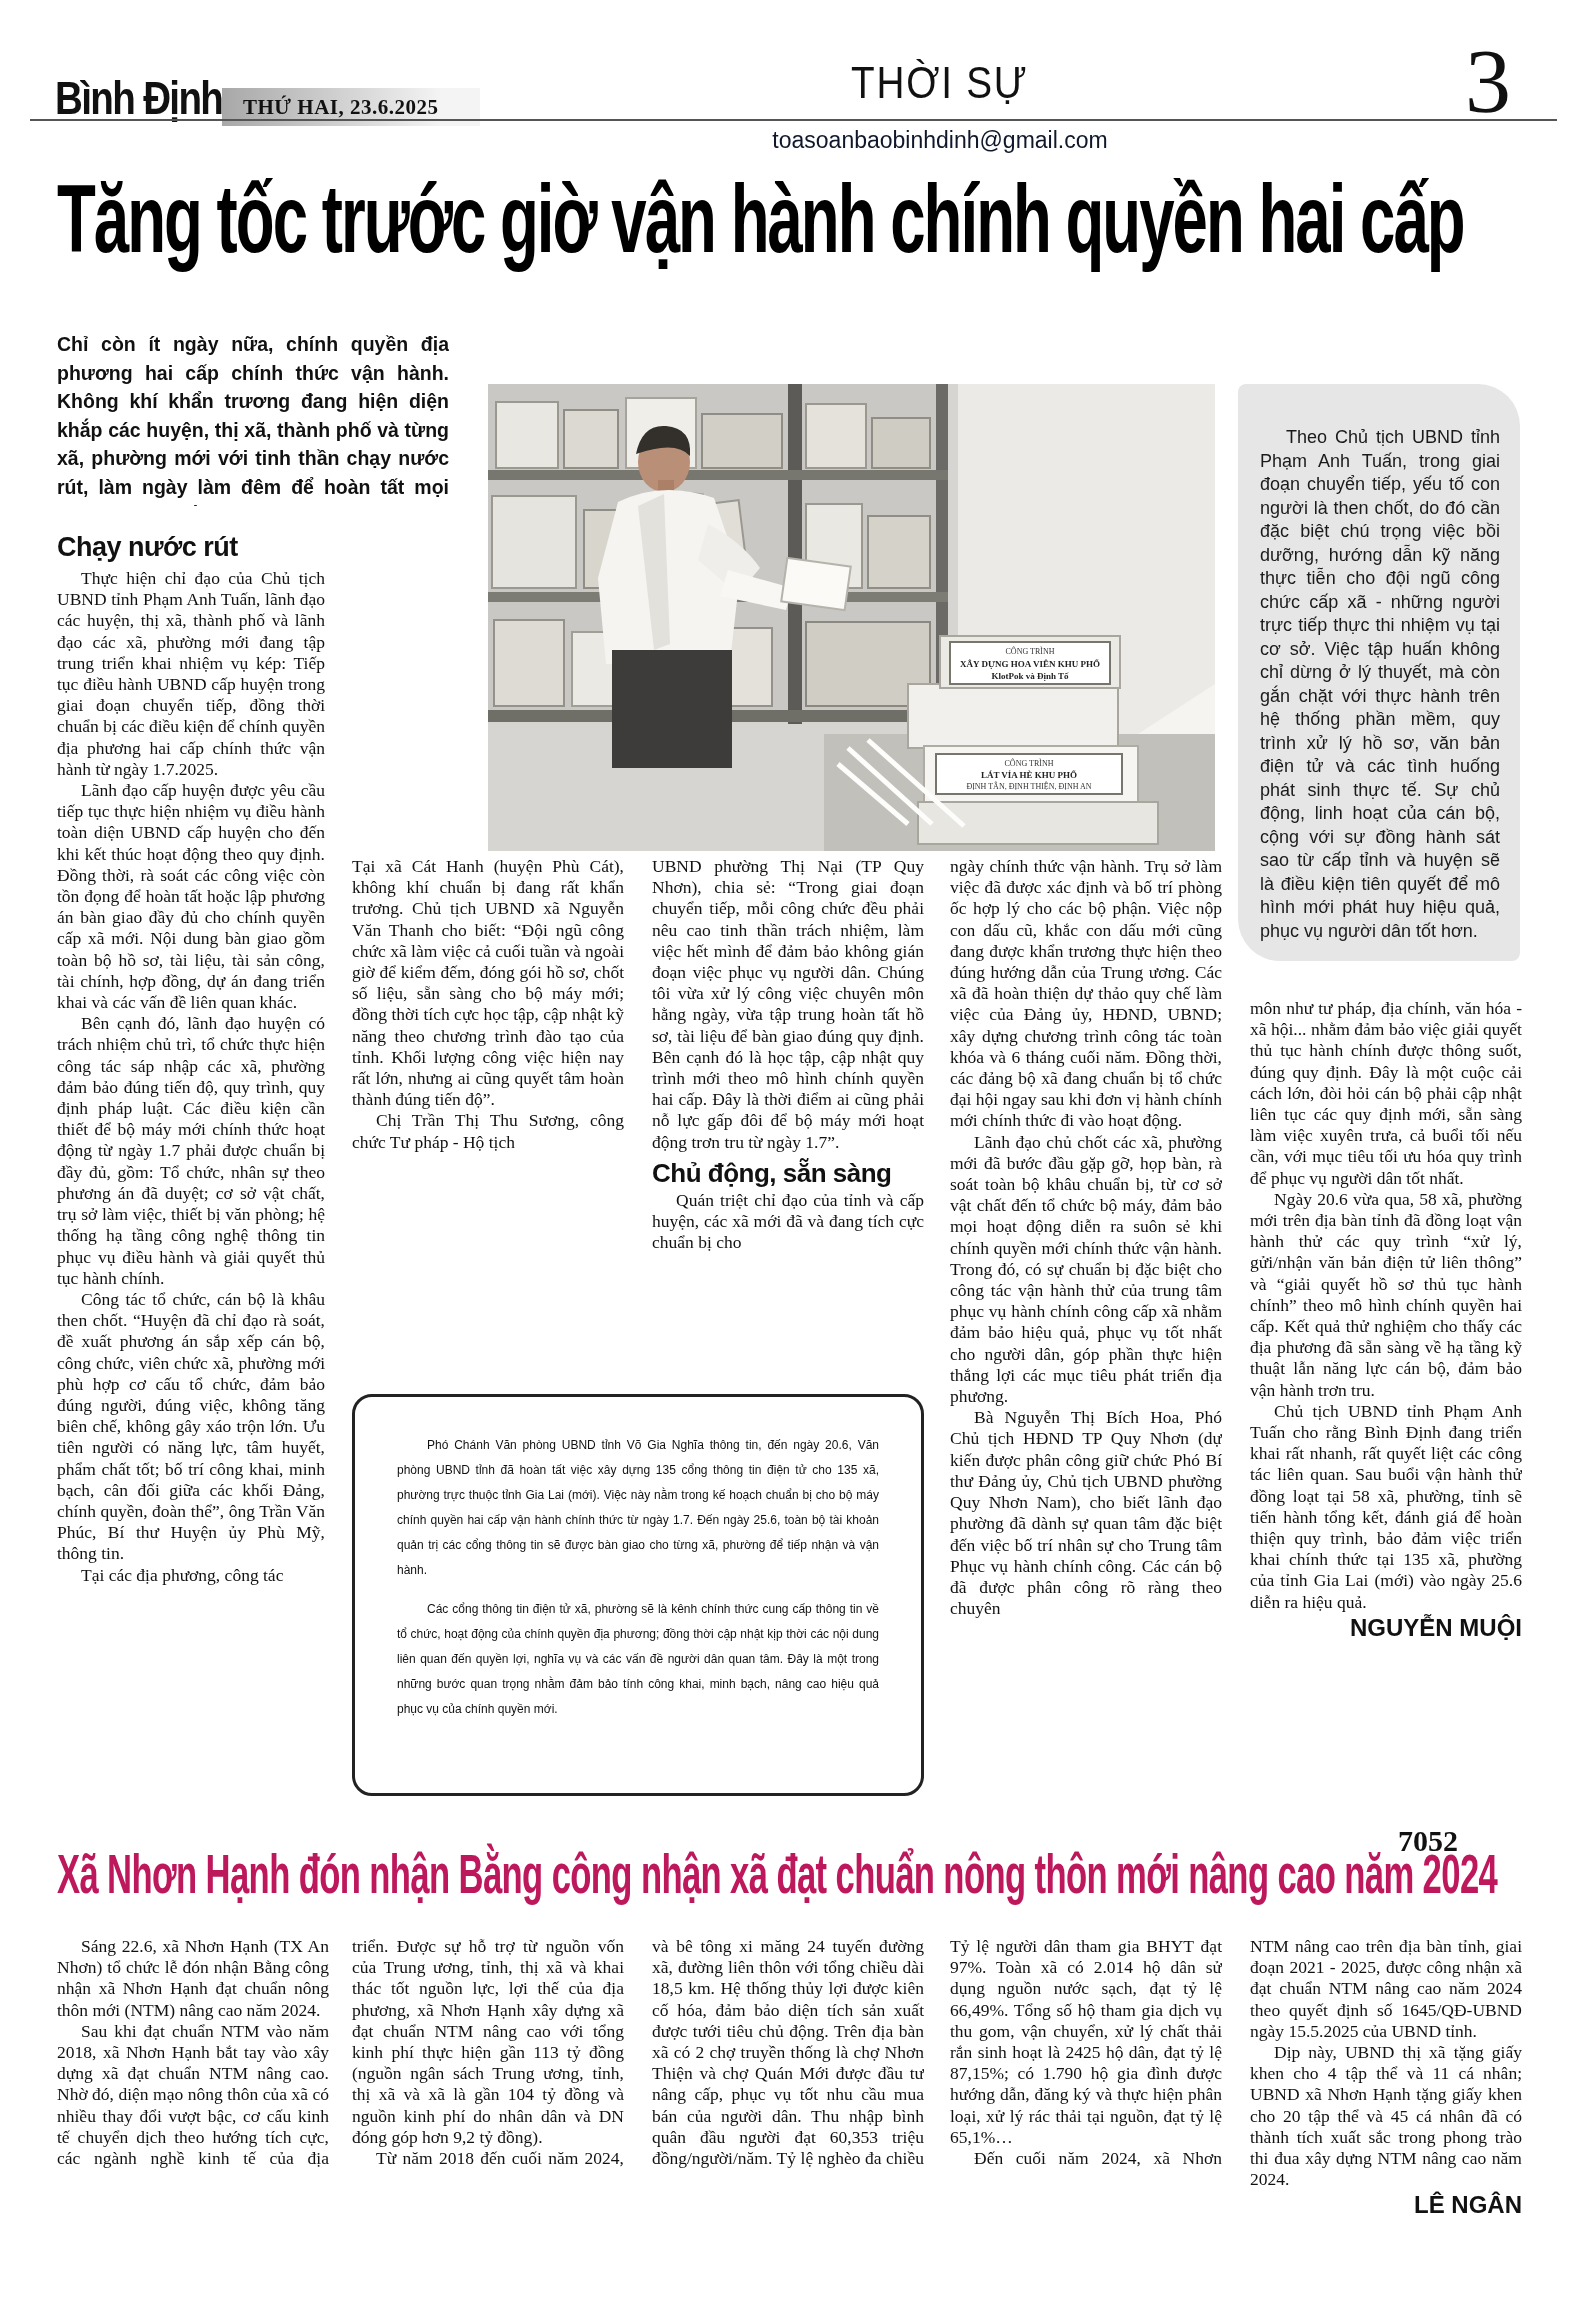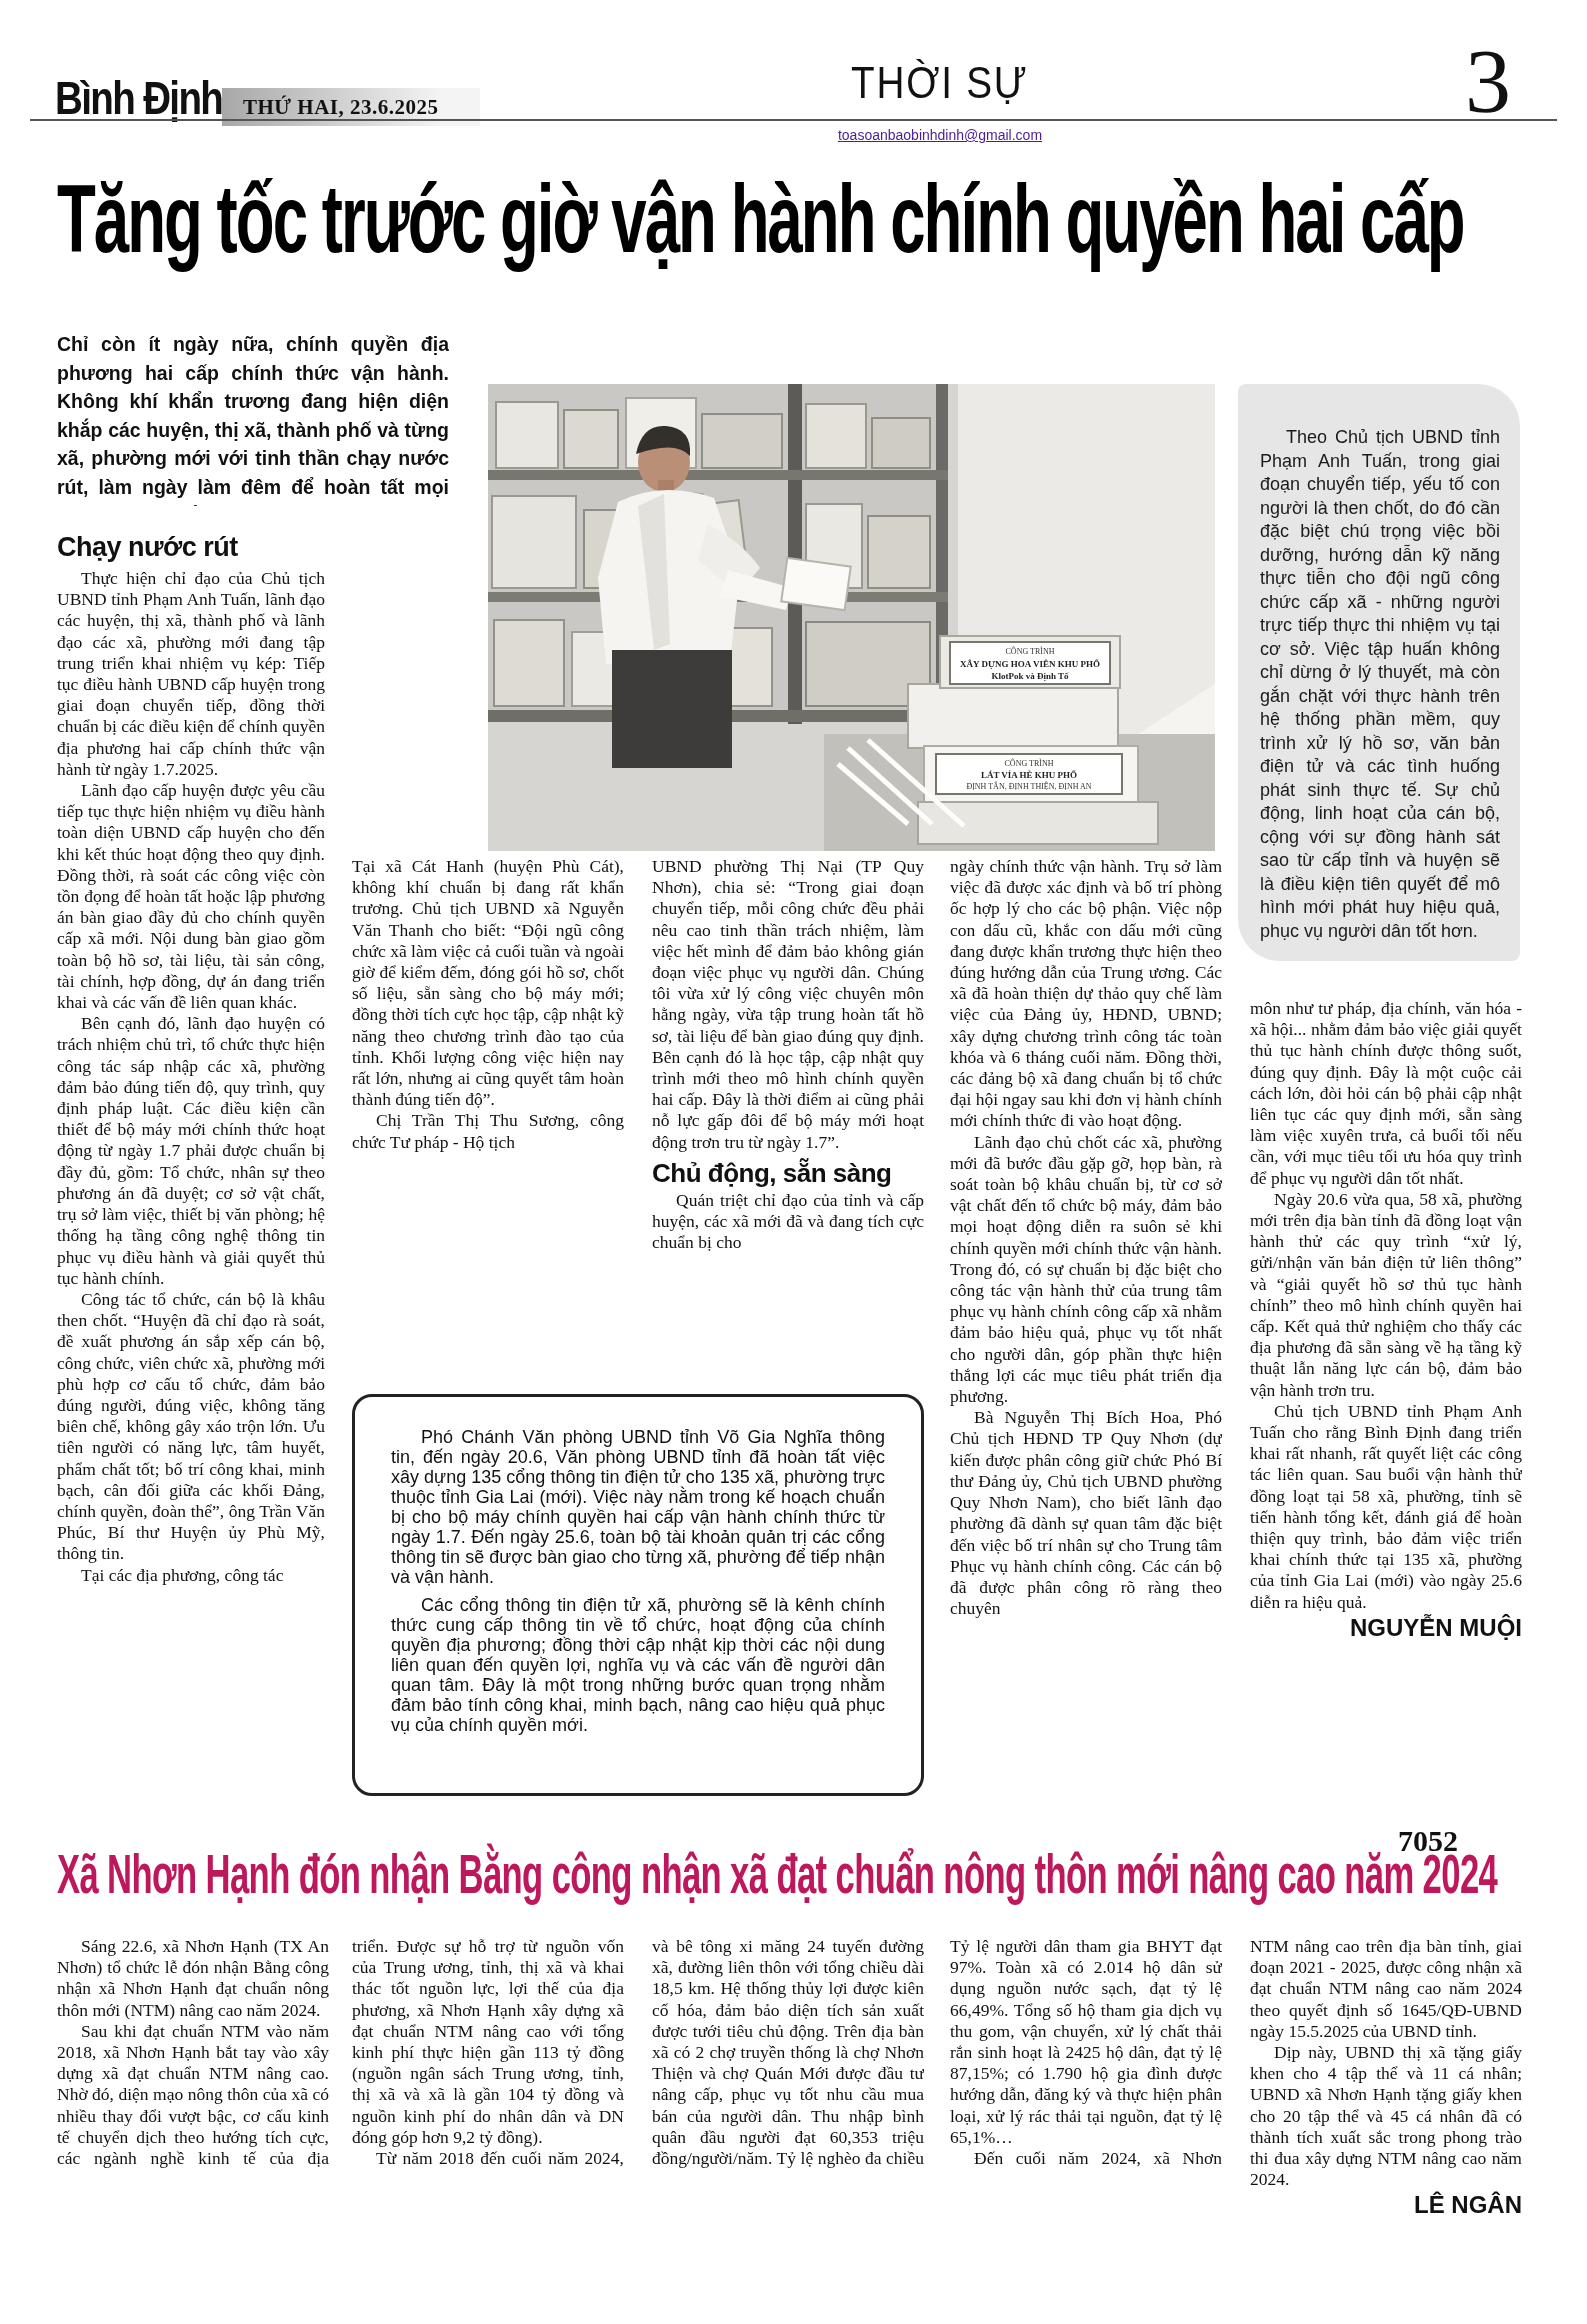--- a/index.html
+++ b/index.html
@@ -12,21 +12,21 @@
   
   .masthead{left:55px;top:70px;font-weight:900;font-size:47px;letter-spacing:-2px;}
   .masthead .condense{transform:scaleX(0.82);}
   .datebox{left:222px;top:88px;width:258px;height:38px;background:linear-gradient(90deg,#a8a8a8,#f4f4f4 85%);
            display:flex;align-items:center;padding-left:21px;box-sizing:border-box;
            font-weight:bold;font-size:21px;letter-spacing:0.5px;}
   .section-title{left:640px;top:58px;width:600px;text-align:center;font-size:44px;letter-spacing:2px;font-weight:400;}
   .section-title .condense{transform:scaleX(0.88);transform-origin:50% 50%;}
   .pagenum{left:1438px;top:28px;width:100px;text-align:center;font-size:92px;font-weight:400;}
   .head-rule{left:30px;top:119px;width:1527px;height:0;border-top:2px solid #555;}
-  .email{left:640px;top:127px;width:600px;text-align:center;font-size:14px;color:#4c1d95;text-decoration:underline;}
+  .email{left:640px;top:127px;width:600px;text-align:center;font-size:23px;color:#0f172a;}
   
   .a1-headline{left:57px;top:168px;width:1473px;font-weight:900;font-size:97px;letter-spacing:-3px;line-height:1.05;color:#000;}
   .a1-headline .condense{transform:scaleX(0.655);}
   .lead{left:57px;top:330px;width:392px;height:176px;overflow:hidden;font-weight:bold;font-size:19.5px;
         line-height:28.5px;text-align:justify;}
   .colhead{font-weight:bold;font-size:27px;letter-spacing:-0.5px;}
   .h-chaynuocrut{left:57px;top:532px;width:268px;}
   .newscol{text-align:justify;font-size:17.5px;line-height:21.2px;overflow:hidden;}
   .newscol p{margin:0;text-indent:24px;}
   .newscol.cont > div:first-child p:first-child,
@@ -41,21 +41,21 @@
   
   .caption{left:352px;top:602px;width:116px;font-weight:bold;font-size:18.5px;line-height:25.5px;}
   .caption .credit{font-weight:normal;}
   
   .quotebox{left:1238px;top:384px;width:282px;height:577px;background:#e6e6e6;
             border-radius:8px 42px 8px 42px;box-sizing:border-box;padding:42px 20px 8px 22px;overflow:hidden;}
   .quotebox .qt{font-size:18px;line-height:23.5px;text-align:justify;text-indent:26px;color:#1a1a1a;}
   
   .inset{left:352px;top:1394px;width:572px;height:402px;border:3px solid #222;border-radius:20px;
          box-sizing:border-box;padding:22px 28px;overflow:hidden;}
-  .inset p{margin:8px;text-indent:30px;font-size:18px;line-height:20px;text-align:justify;}
+  .inset p{margin:14px;text-indent:30px;font-size:12px;line-height:25px;text-align:justify;}
   
   .photo{left:488px;top:384px;width:727px;height:467px;background:#d9d8d5;overflow:hidden;}
   
   .a2-headline{left:57px;top:1842px;width:1473px;font-weight:900;font-size:55px;letter-spacing:-1px;color:#be185d;}
   .a2-headline .condense{transform:scaleX(0.63);}
   .a2-code{left:1398px;top:1824px;font-weight:bold;font-size:30px;}
   .a2col{top:1936px;width:272px;height:232px;}
   .a2c1{left:57px;}  .a2c2{left:352px;} .a2c3{left:652px;} .a2c4{left:950px;} .a2c5{left:1250px;height:300px;}
 </style>
 </head>

